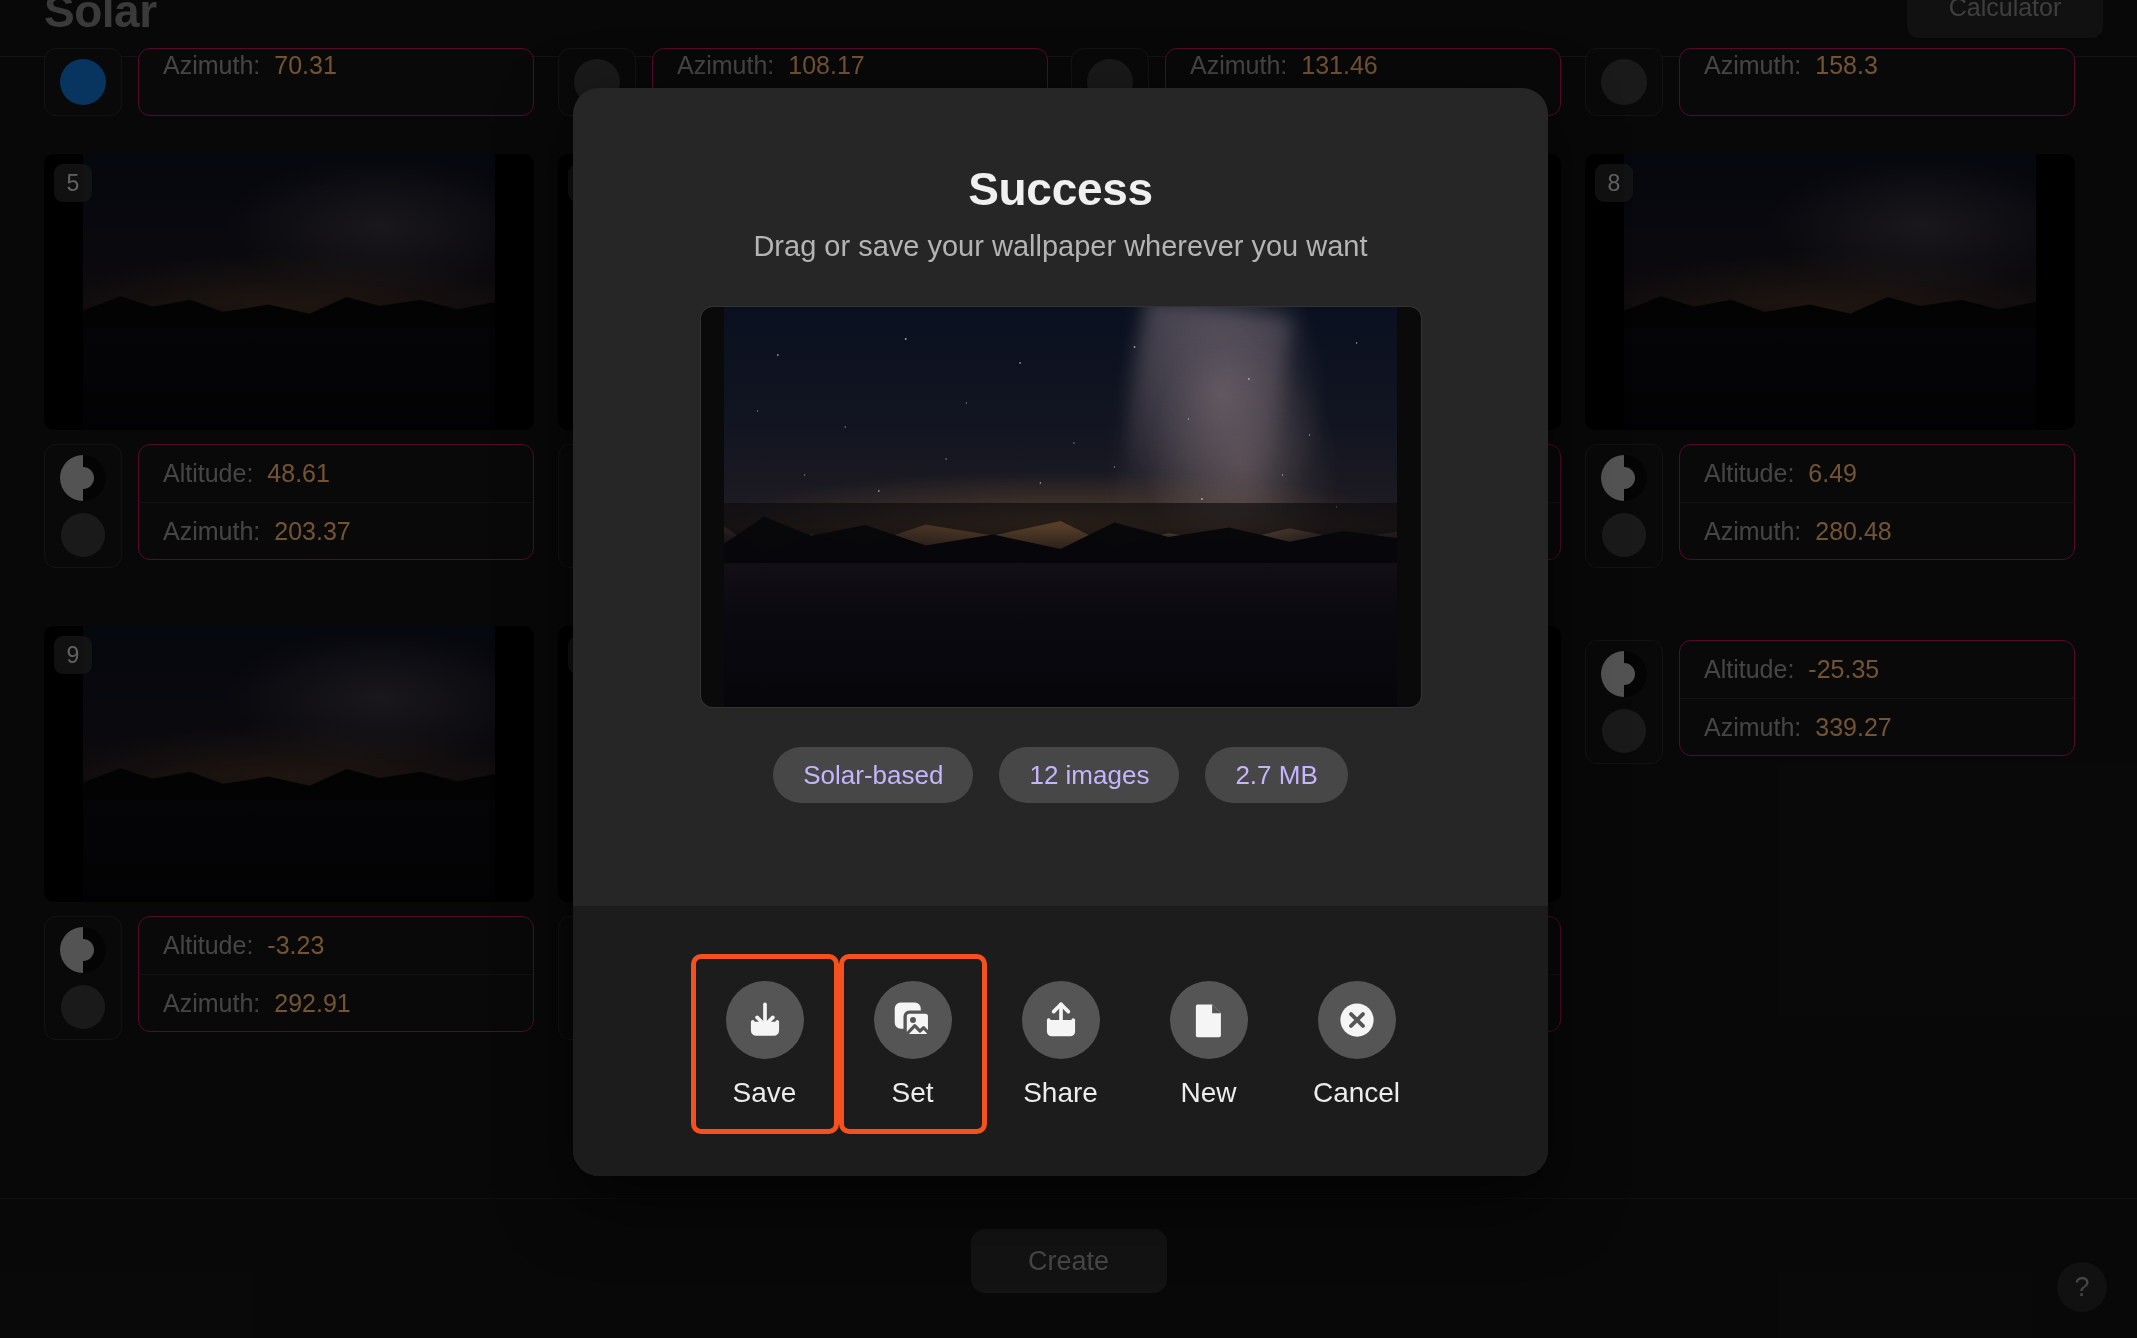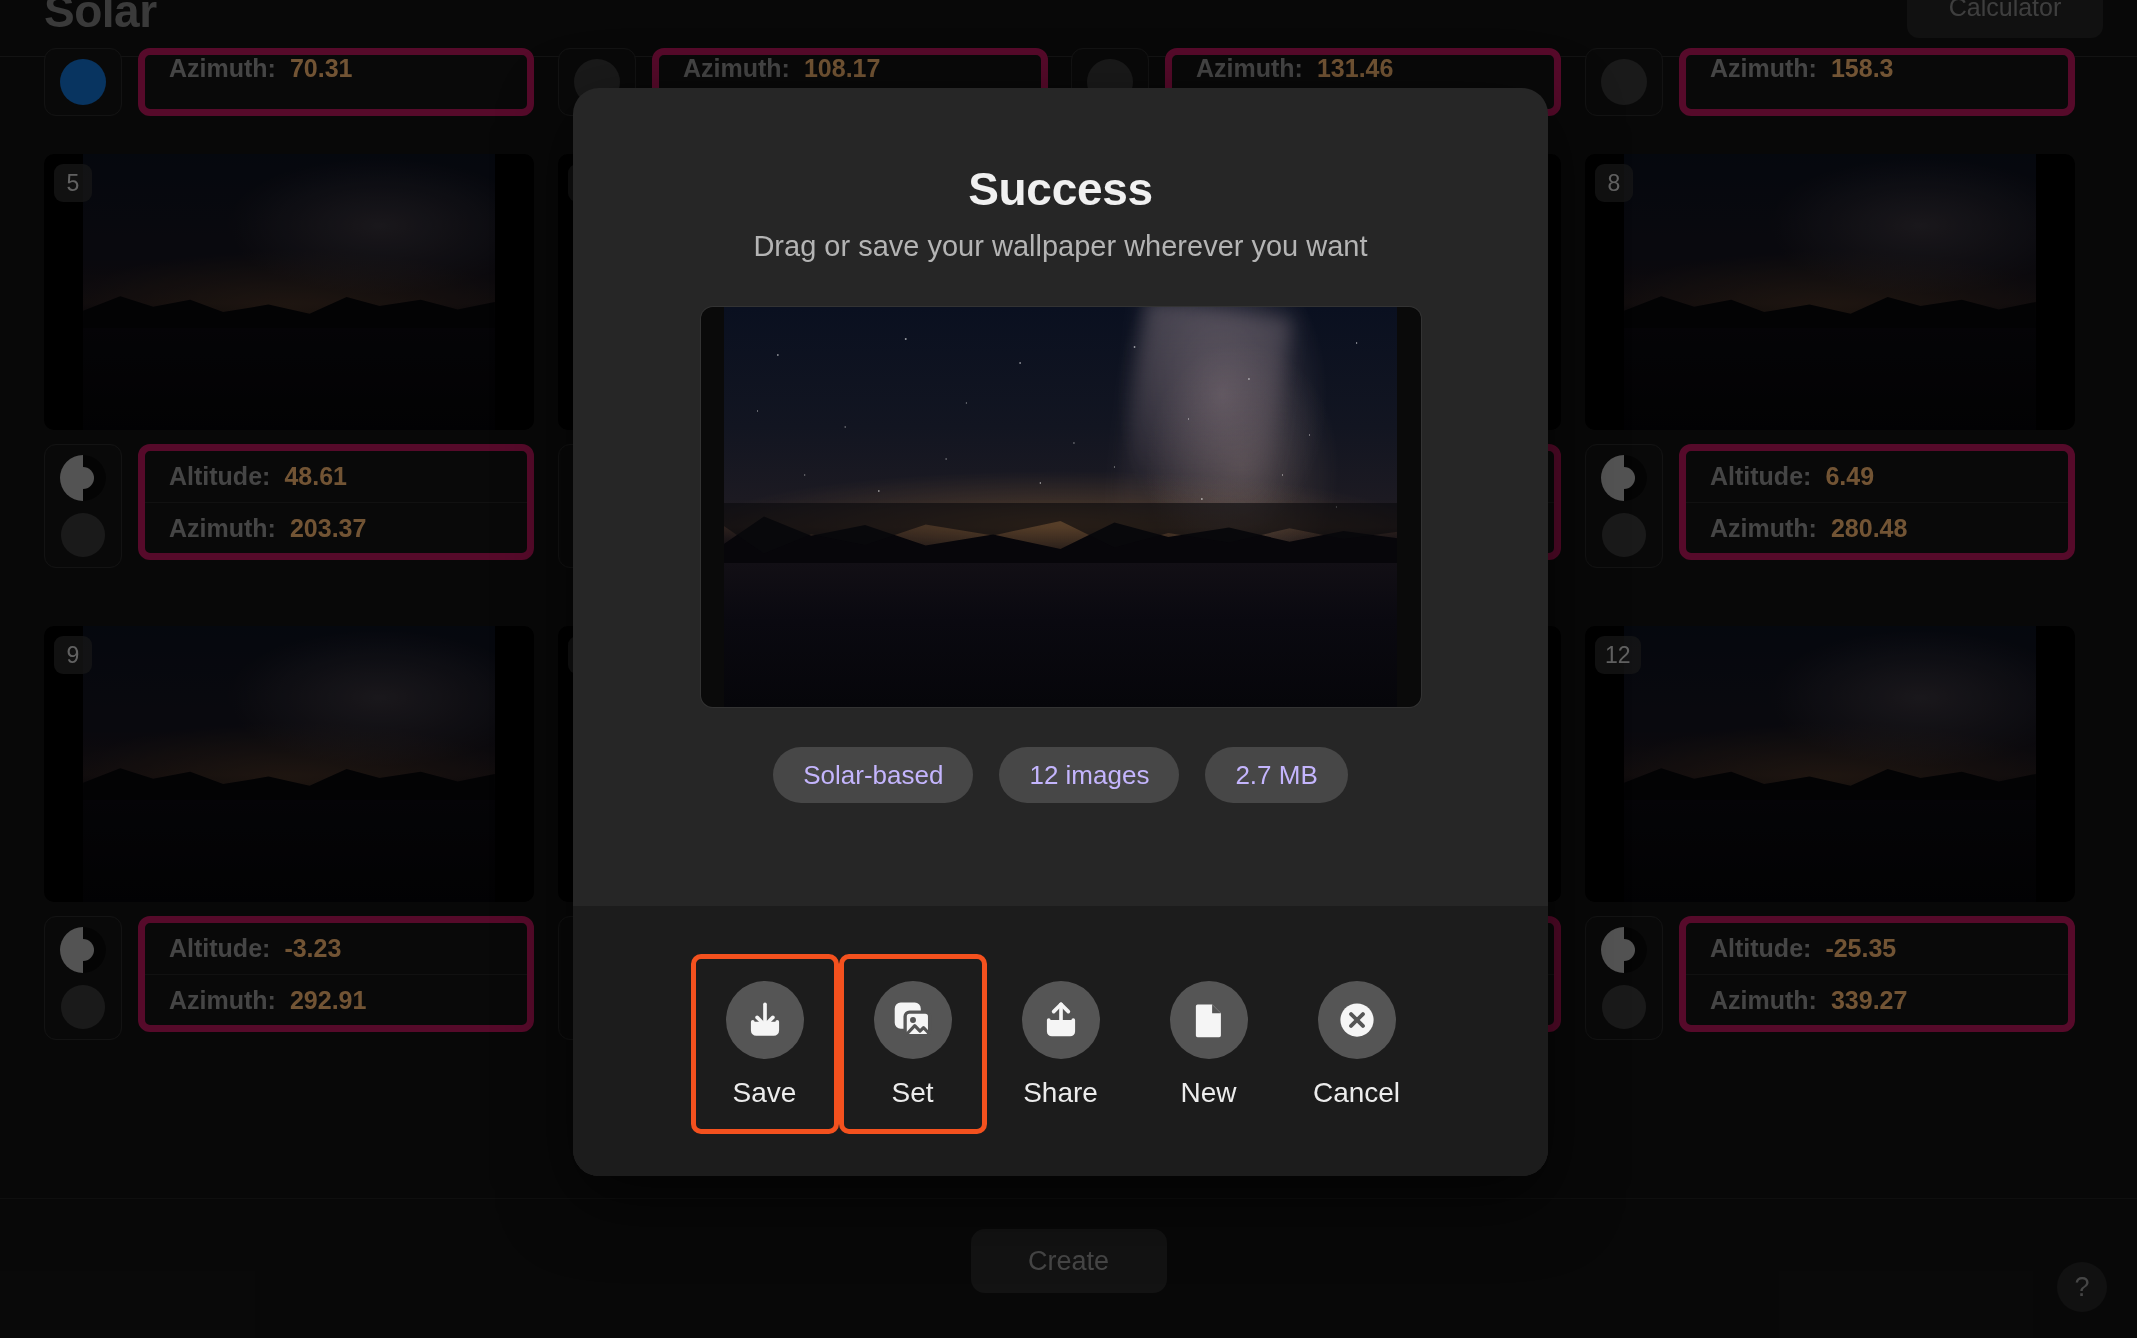--- a/index.html
+++ b/index.html
@@ -76,21 +76,21 @@
   .moon-icon::after {
     content:""; position:absolute; left:50%; top:50%; width:22px; height:22px;
     margin:-11px 0 0 -11px; border-radius:50%; background:#b9b9b9;
   }
   .moon-icon.blue { background:#1273d4; }
   .moon-icon.blue::before, .moon-icon.blue::after { display:none; }
   .moon-icon.plain { background:#3a3a3a; }
   .moon-icon.plain::before, .moon-icon.plain::after { display:none; }
   .sun-dot { width: 44px; height: 44px; border-radius: 50%; background: #3b3b3b; }
 
-  .kv-box { flex: 1; border: 7px solid #be185d; border-radius: 12px; background: #151515; overflow: hidden; font-weight: bold; }
+  .kv-box { flex: 1; border: 1px solid #be185d; border-radius: 12px; background: #151515; overflow: hidden; }
   .kv-row { height: 50%; display: flex; align-items: center; padding-left: 24px; font-size: 25px; color: #9a9a9a; }
   .kv-row + .kv-row { border-top: 1px solid #262626; }
   .kv-row .k { margin-right: 14px; }
   .kv-row .v { color: #fdba74; }
 
   .create-area { position: absolute; left:0; right:0; bottom:0; height: 140px; border-top:1px solid #232323; }
   .create-btn {
     position: absolute; left: 50%; transform: translateX(-50%); top: 30px;
     width: 196px; height: 64px; border-radius: 14px; background: #2b2b2b;
     color: #9b9b9b; font-size: 27px; display:flex; align-items:center; justify-content:center;
@@ -430,27 +430,20 @@
             </div>
             <div class="kv-row">
               <span class="k">Azimuth:</span>
               <span class="v"></span>
             </div>
           </div>
         </div>
       </div>
 
       <div class="cell" style="left:1585px; top:570px; width:490px;">
-        <div class="thumb" style="height:276px;">
-          <div class="thumb-inner">
-            <div class="thumb-mtn"></div>
-            <div class="thumb-water"></div>
-          </div>
-          <div class="thumb-badge">12</div>
-        </div>
         <div class="info-row">
           <div class="moon-box">
             <div class="moon-icon"></div>
             <div class="sun-dot"></div>
           </div>
           <div class="kv-box" style="height:116px;">
             <div class="kv-row">
               <span class="k">Altitude:</span>
               <span class="v">-25.35</span>
             </div>

